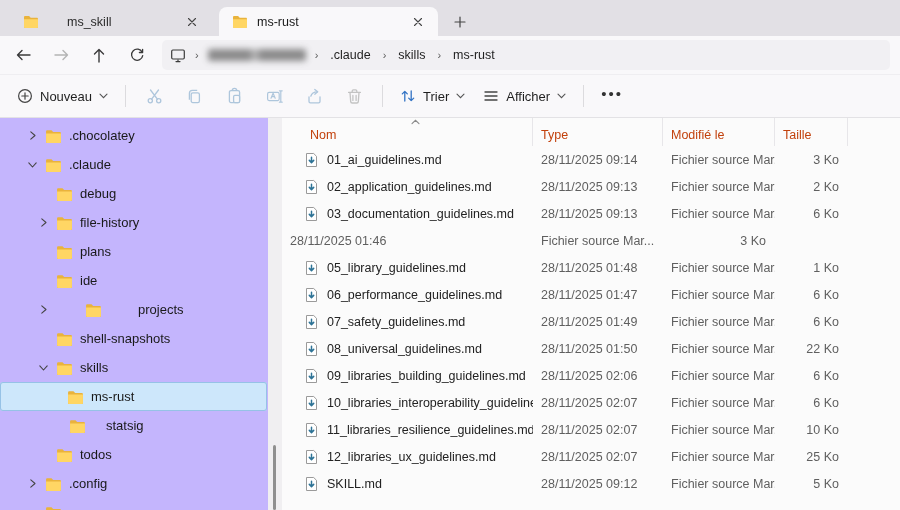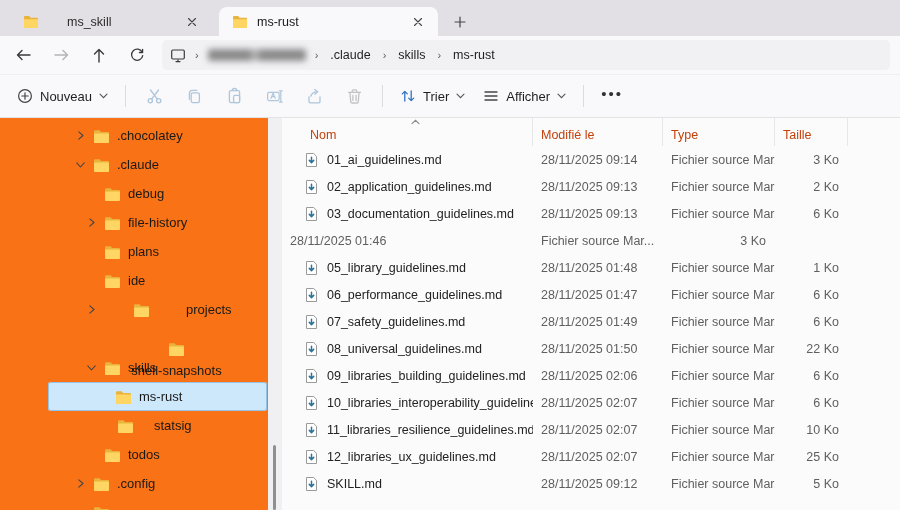--- a/index.html
+++ b/index.html
@@ -64,21 +64,21 @@
     font-size:13px; color:#1f1f1f; font-family:inherit;
   }
   .tb-icon-btn { width:40px; justify-content:center; padding:0; }
   .tb-sep { width:1px; height:22px; background:#dcdbde; margin:0 8px; }
   .tb-more { font-size:15px; letter-spacing:2px; color:#333; padding-bottom:6px; }
 
   
   .content { display:flex; height:392px; }
 
   .sidebar {
-    width:268px; padding-top:3px; overflow:hidden; position:relative; background:#f97316;padding-left:48px;
+    width:268px; padding-top:3px; overflow:hidden; position:relative; background:#c4b5fd;
   }
   .tree-item {
     height:29px; display:flex; align-items:center; gap:7px;
     margin-right:1px; font-size:13px; color:#191919; cursor:default;
   }
   .tree-item.selected {
     background:#cde7fb; box-shadow:inset 0 0 0 1px #96c2e6; border-radius:3px;
   }
   .chev { width:11px; height:11px; flex:0 0 11px; display:flex; align-items:center; justify-content:center; }
   .chev svg { transition:none; }
@@ -392,21 +392,21 @@
           </svg>
     </span>
     <span>
       <svg width="17" height="14" viewBox="0 0 16 13">
             <path d="M1 2.2C1 1.5 1.5 1 2.2 1h3.9l1.6 1.7h6.1c.7 0 1.2.5 1.2 1.2v7.9c0 .7-.5 1.2-1.2 1.2H2.2C1.5 13 1 12.5 1 11.8z" fill="#e9b33c"></path>
             <path d="M1 4.2h14v7.6c0 .7-.5 1.2-1.2 1.2H2.2C1.5 13 1 12.5 1 11.8z" fill="#ffd664"></path>
           </svg>
     </span>
     <span class="tree-label lbl">projects</span>
   </div>
-      <div class="tree-item" style="padding-left: 38px; flex-direction: column;">
+      <div class="tree-item" style="padding-left: 38px;">
     <span class="chev" style="visibility: hidden;">
       <svg width="9" height="11" viewBox="0 0 9 11">
             <path d="M2.8 1.8L7 5.5 2.8 9.2" fill="none" stroke="#454545" stroke-width="1.1" stroke-linecap="round" stroke-linejoin="round"></path>
           </svg>
     </span>
     <span>
       <svg width="17" height="14" viewBox="0 0 16 13">
             <path d="M1 2.2C1 1.5 1.5 1 2.2 1h3.9l1.6 1.7h6.1c.7 0 1.2.5 1.2 1.2v7.9c0 .7-.5 1.2-1.2 1.2H2.2C1.5 13 1 12.5 1 11.8z" fill="#e9b33c"></path>
             <path d="M1 4.2h14v7.6c0 .7-.5 1.2-1.2 1.2H2.2C1.5 13 1 12.5 1 11.8z" fill="#ffd664"></path>
           </svg>
@@ -504,22 +504,22 @@
   </div>
 
   <div class="main">
     <div class="list-header lgrid">
       <span class="sort-caret">
         <svg width="9" height="6" viewBox="0 0 9 6">
             <path d="M1 4.7l3.5-3.4L8 4.7" fill="none" stroke="#8a8a8a" stroke-width="1.1" stroke-linecap="round"></path>
           </svg>
       </span>
       <div class="hcell h-name">Nom</div>
+      <div class="hcell h-type">Type</div>
       <div class="hcell h-mod">Modifié le</div>
-      <div class="hcell h-type">Type</div>
       <div class="hcell h-size">Taille</div>
       <div class="hcell"></div>
     </div>
     <div>
         <div class="file-row lgrid">
     <div class="c-name">
       <span>
         <svg width="13" height="16" viewBox="0 0 13 16">
                 <path d="M1.5 1.5h7.2l2.8 2.8v10.2H1.5z" fill="#fff" stroke="#9a9a9a" stroke-width="1"></path>
                 <path d="M6.5 5.2v5.2M4.3 8.4l2.2 2.2 2.2-2.2" fill="none" stroke="#2e7396" stroke-width="1.5" stroke-linecap="round" stroke-linejoin="round"></path>

